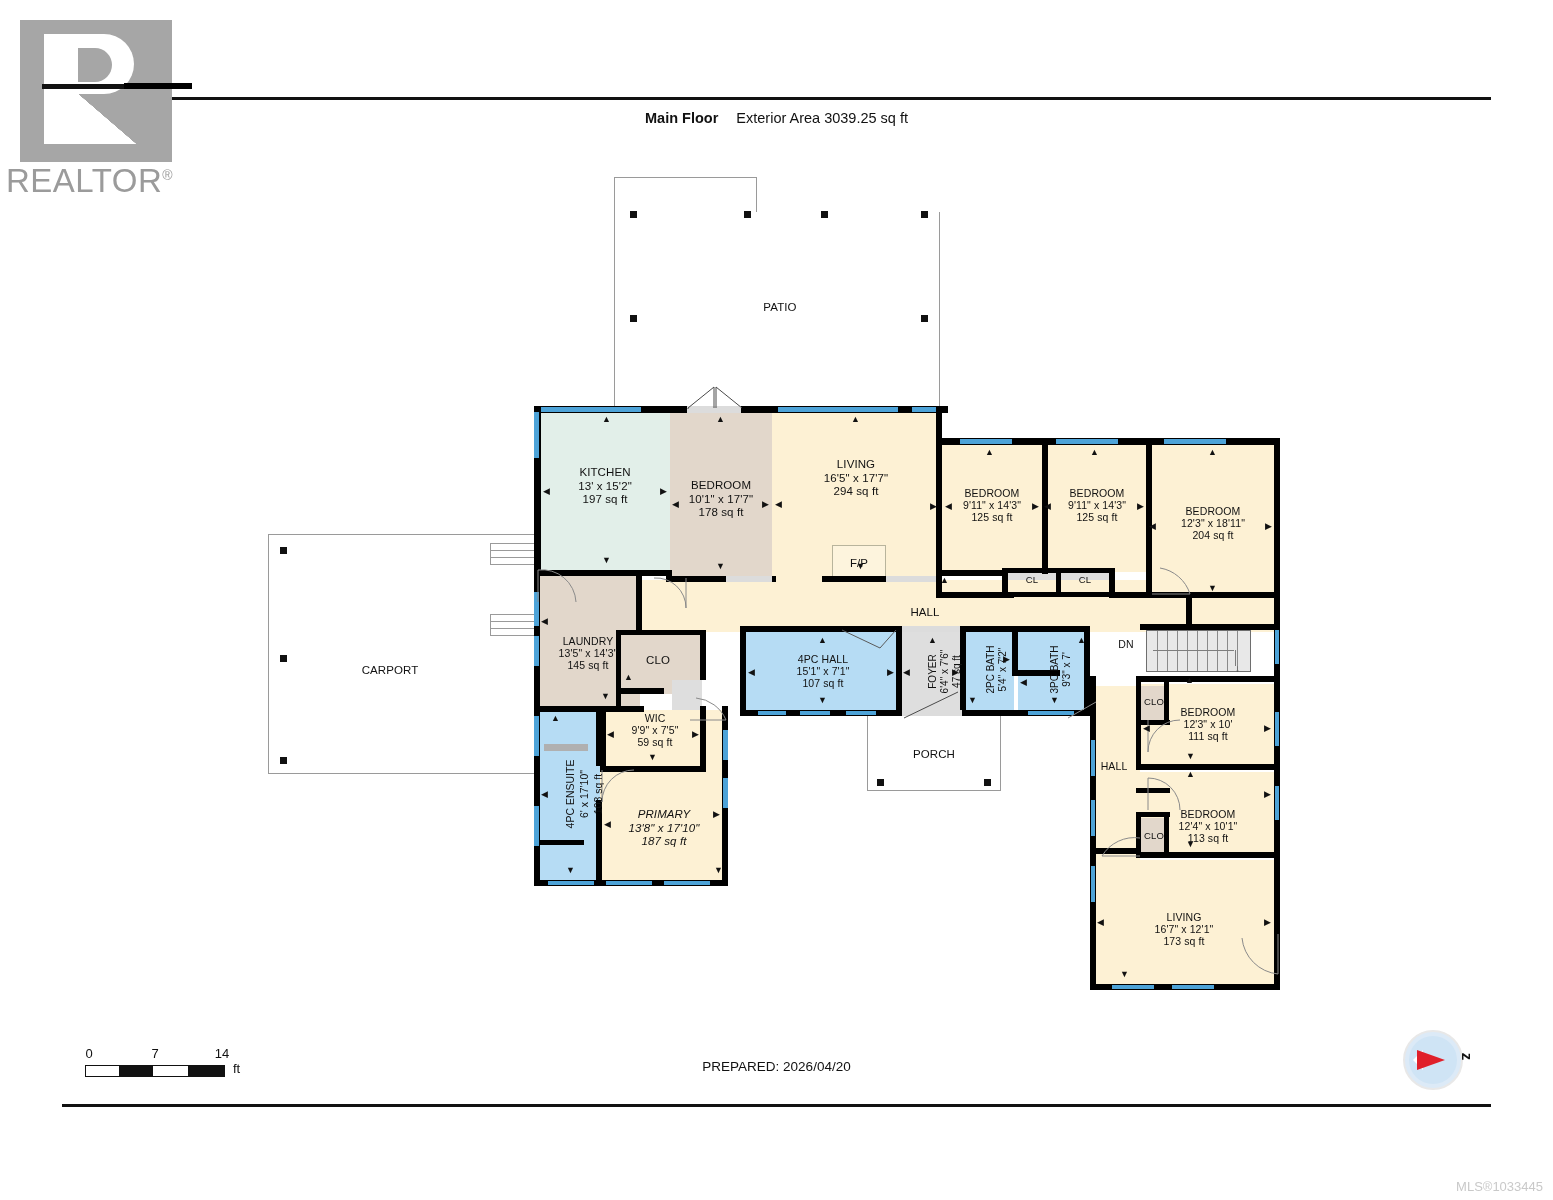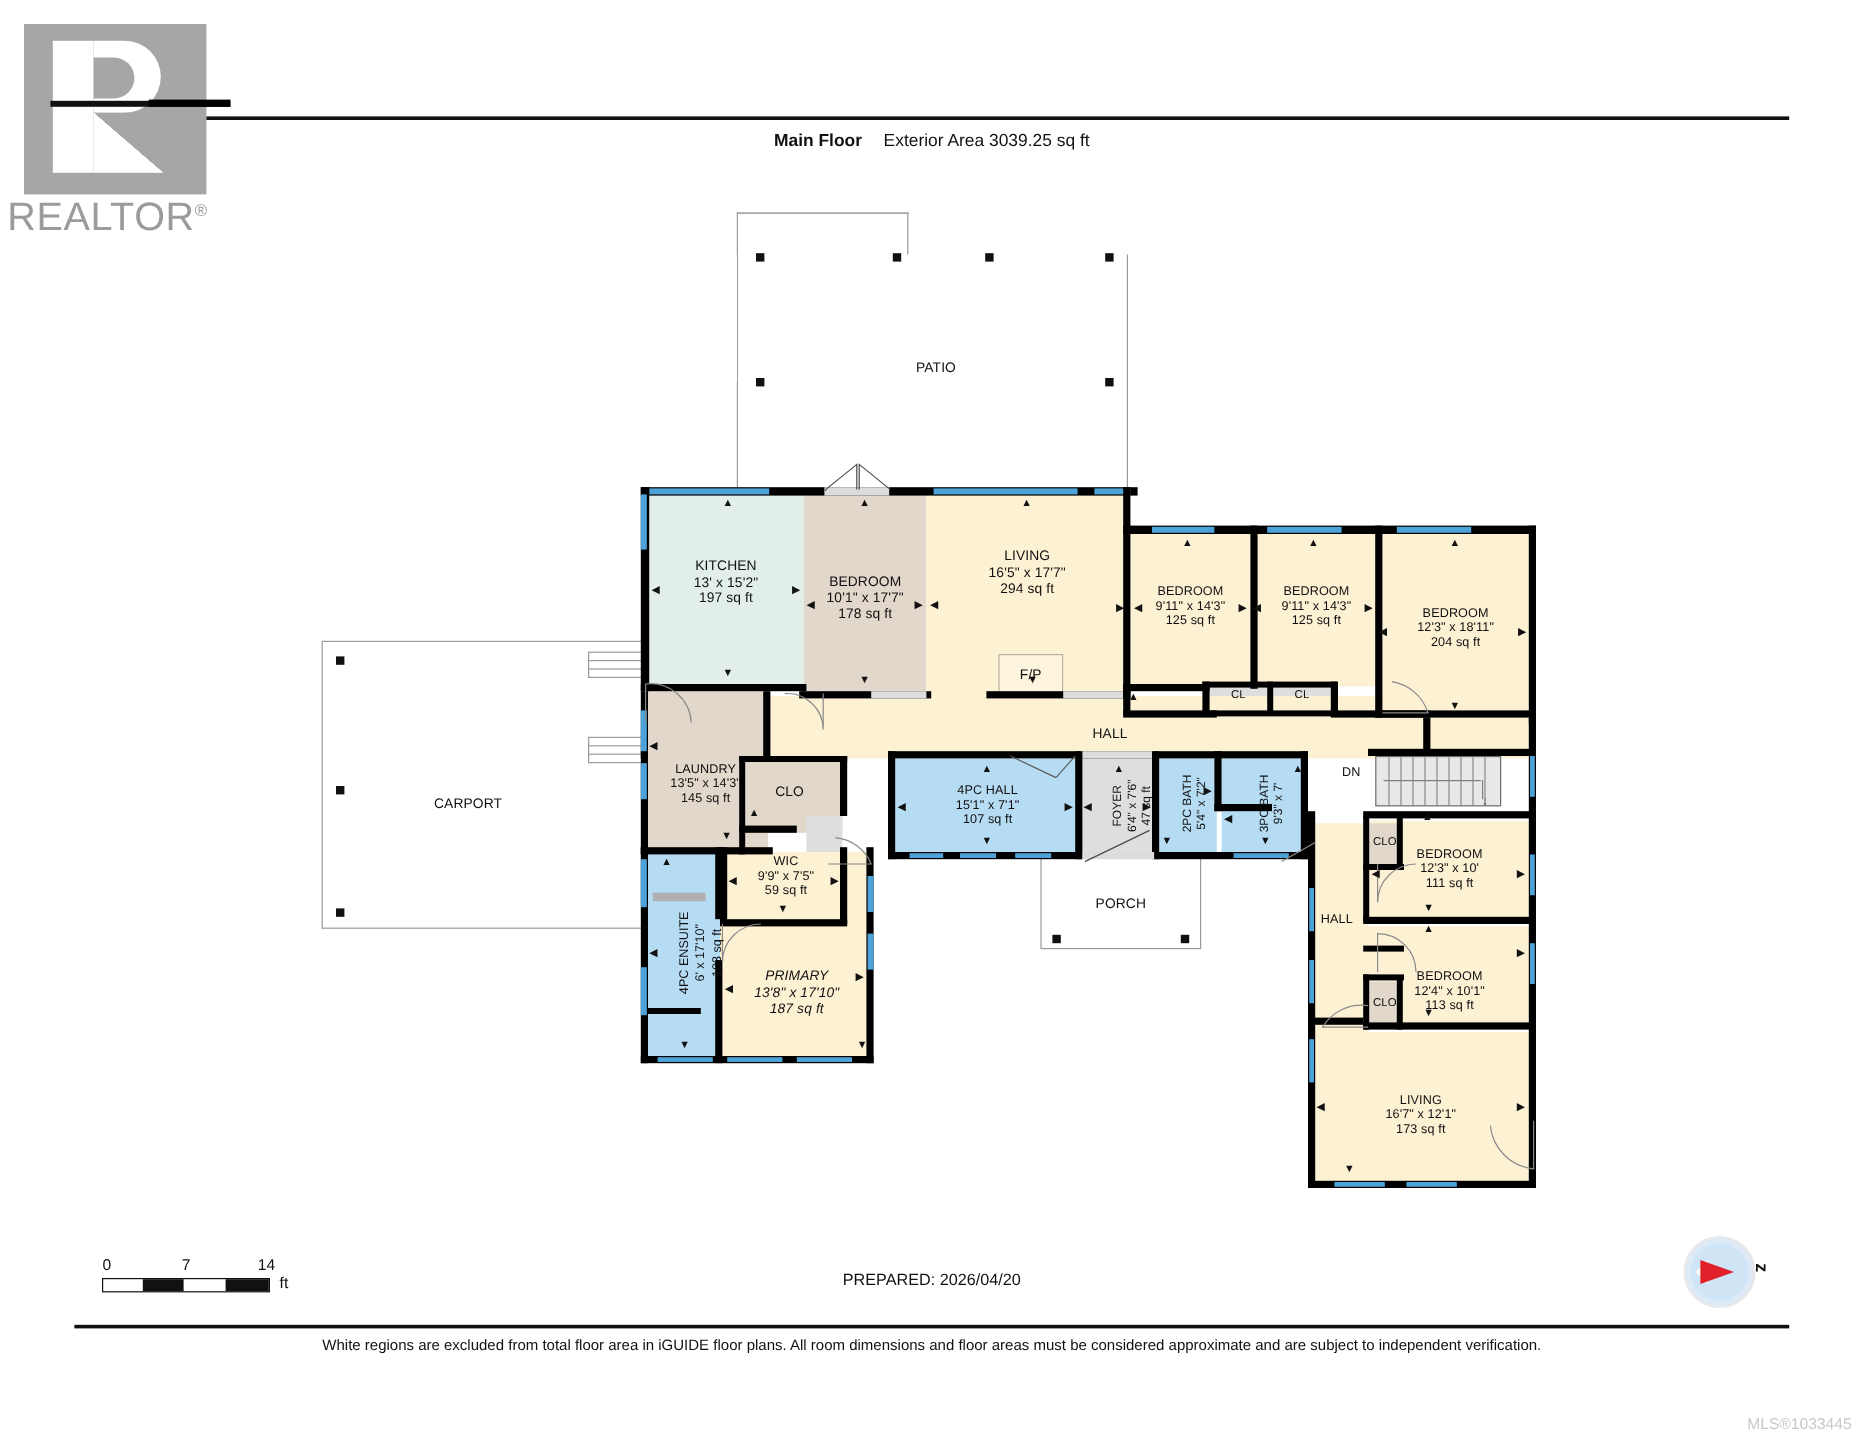--- a/index.html
+++ b/index.html
@@ -561,16 +561,15 @@
   <div class="prepared">PREPARED: 2026/04/20</div>
 
   <div class="compass">
     <div class="inner"></div>
     <div class="white"></div>
     <div class="needle"></div>
   </div>
   <div class="compass-n">z</div>
 
   <div class="footer-rule"></div>
-  <div class="disclaimer">White regions are excluded from total floor area in iGUIDE floor plans. All room dimensions and floor areas must be considered approximate and are subject to independent verification.</div>
   <div class="mls">MLS®1033445</div>
 
 </div>
 
 </body></html>

